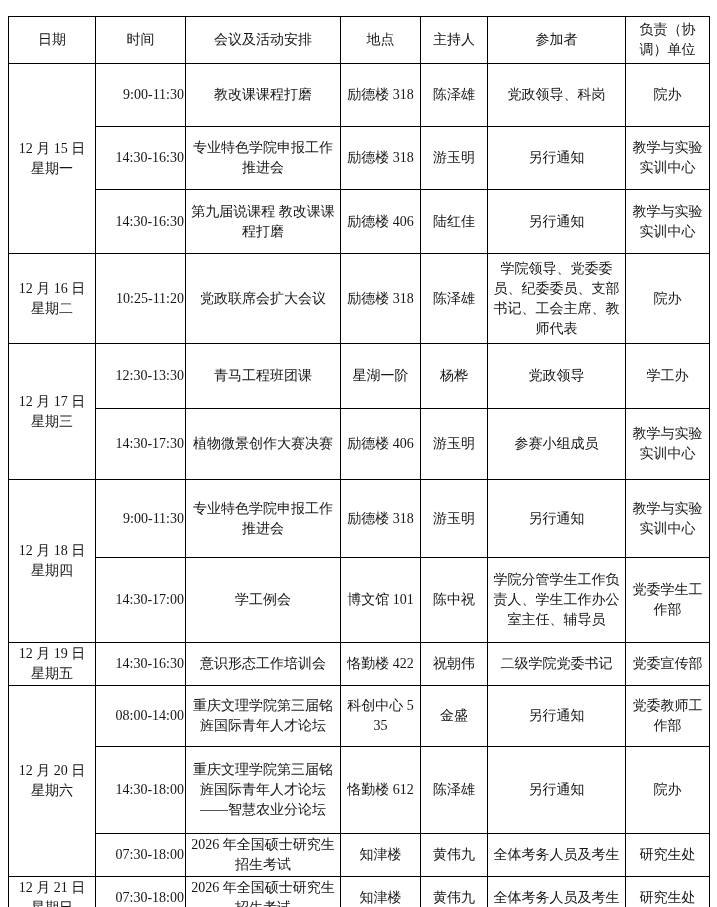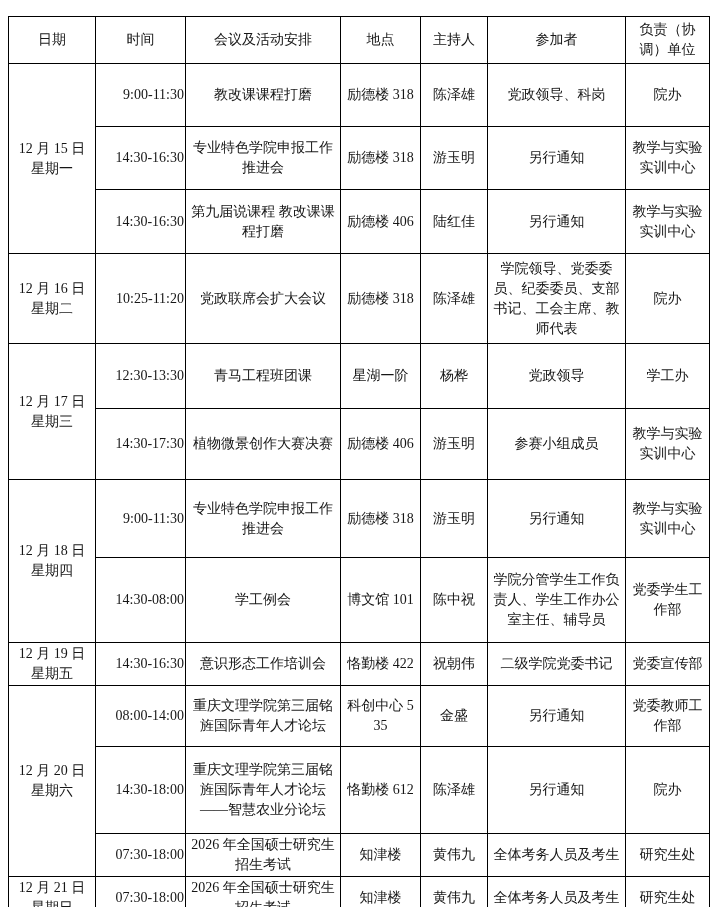--- a/index.html
+++ b/index.html
@@ -130,21 +130,21 @@
       <div>星期四</div>
     </td>
     <td class="time-cell">9:00-11:30</td>
     <td>专业特色学院申报工作推进会</td>
     <td>励德楼 318</td>
     <td>游玉明</td>
     <td>另行通知</td>
     <td>教学与实验实训中心</td>
   </tr>
   <tr style="height:85px">
-    <td class="time-cell">14:30-08:00</td>
+    <td class="time-cell">14:30-17:00</td>
     <td>学工例会</td>
     <td>博文馆 101</td>
     <td>陈中祝</td>
     <td>学院分管学生工作负责人、学生工作办公室主任、辅导员</td>
     <td>党委学生工作部</td>
   </tr>
 
   <tr style="height:41px">
     <td>
       <div>12 月 19 日</div>

